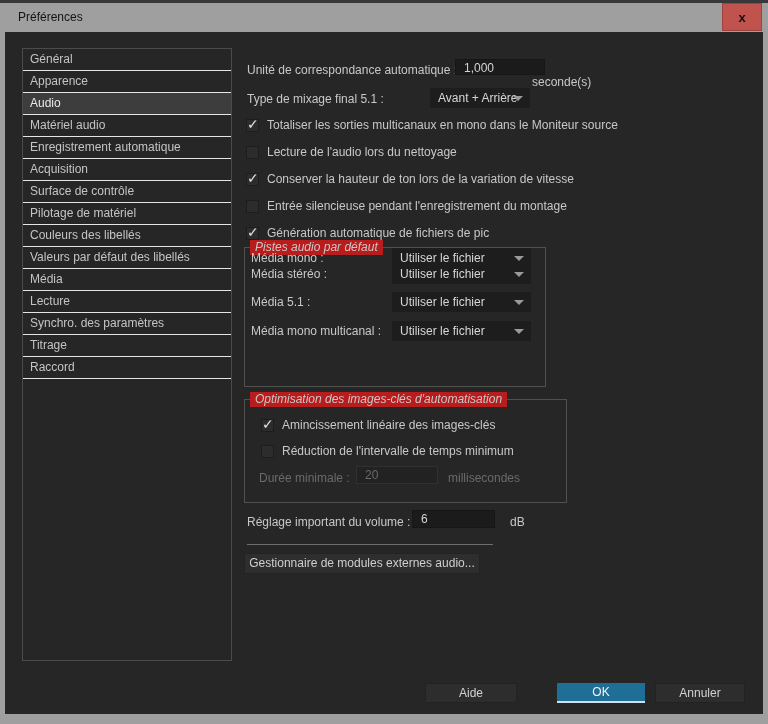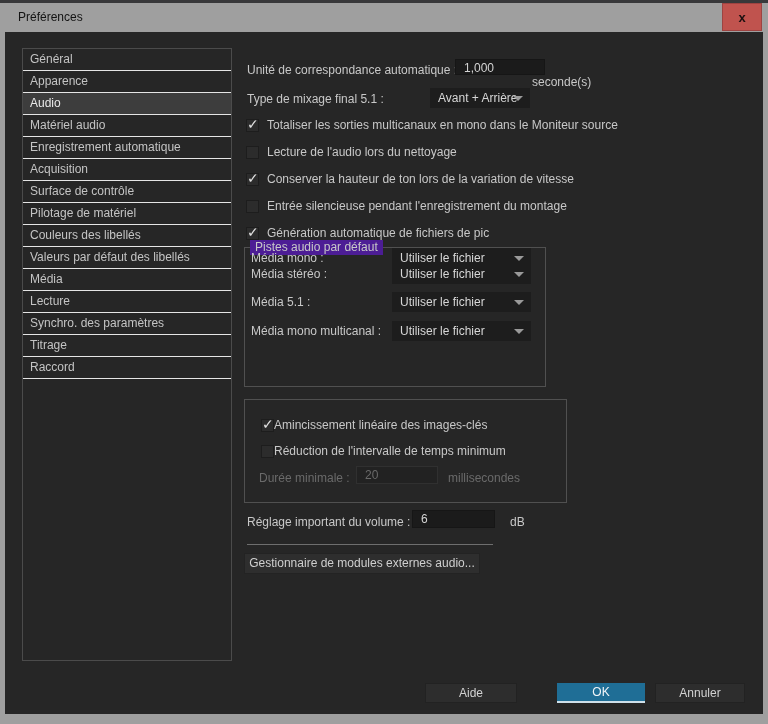--- a/index.html
+++ b/index.html
@@ -36,33 +36,33 @@
     border-left:5px solid transparent;border-right:5px solid transparent;border-top:5px solid #9a9a9a;}
   .checkbox{width:13px;height:13px;background:#2c2c2c;border:1px solid #1d1d1d;box-sizing:border-box;
     position:relative;flex:0 0 13px;}
   .checkbox.checked::after{content:"\2713";position:absolute;left:0;top:-4px;font-size:14px;color:#e2e2e2;}
 
   .main-checks{position:absolute;left:246px;top:117px;display:flex;flex-direction:column;gap:11px;}
   .cb-row{display:flex;height:16px;align-items:center;gap:8px;}
   .cb-label{line-height:16px;white-space:nowrap;}
 
   .groupbox{position:absolute;border:1px solid #505050;box-sizing:border-box;}
-  .legend{position:absolute;top:-8px;left:5px;background:#4c1d95;padding:0 5px;height:15px;line-height:15px;white-space:nowrap;}
+  .legend{position:absolute;top:-8px;left:5px;background:#b91c1c;padding:0 5px;height:15px;line-height:15px;white-space:nowrap;font-style:italic;}
 
   #pistes-box{left:244px;top:247px;width:302px;height:140px;}
   .pr-row{position:absolute;left:0;width:100%;height:20px;}
   .pr-row:nth-of-type(2){top:16px;}
   .pr-row:nth-of-type(3){top:44px;}
   .pr-row:nth-of-type(4){top:73px;}
   .pr-row:nth-of-type(5){top:101px;}
   .pr-label{position:absolute;left:6px;top:2px;width:135px;line-height:16px;white-space:nowrap;}
   .pr-dd{left:147px;width:139px;height:20px;}
 
   #kf-box{left:244px;top:399px;width:323px;height:104px;}
-  .kf-row{position:absolute;left:16px;display:flex;gap:0;height:16px;align-items:center;}
+  .kf-row{position:absolute;left:16px;display:flex;gap:8px;height:16px;align-items:center;}
   .kf-row:nth-of-type(2){top:17px;}
   .kf-row:nth-of-type(3){top:43px;}
   .disabled-text{color:#6a6a6a;}
   #duree-label{position:absolute;left:14px;top:70px;line-height:16px;}
   #duree-input{left:111px;top:66px;width:82px;height:18px;background:#222222;border:1px solid #303030;color:#6a6a6a;}
   #duree-suffix{position:absolute;left:203px;top:70px;line-height:16px;}
 
   #match-label{left:247px;top:62px;}
   #match-input{left:455px;top:59px;width:90px;height:16px;}
   #match-suffix{left:532px;top:62px;margin-top:12px;}
@@ -167,20 +167,21 @@
         <span class="pr-label">Média 5.1 :</span>
         <div class="dd pr-dd"><span>Utiliser le fichier</span><span class="dd-arrow"></span></div>
       </div>
       <div class="pr-row">
         <span class="pr-label">Média mono multicanal :</span>
         <div class="dd pr-dd"><span>Utiliser le fichier</span><span class="dd-arrow"></span></div>
       </div>
     </div>
 
   <div class="groupbox" id="kf-box">
+    <span class="legend">Optimisation des images-clés d'automatisation</span>
     <span class="lbl disabled-text" id="duree-label">Durée minimale :</span>
     <div class="tbox" id="duree-input">
       <span>20</span>
     </div>
     <span class="lbl disabled-text" id="duree-suffix">millisecondes</span>
   <div class="kf-row">
         <span class="checkbox checked"></span>
         <span class="cb-label">Amincissement linéaire des images-clés</span>
       </div>
       <div class="kf-row">

